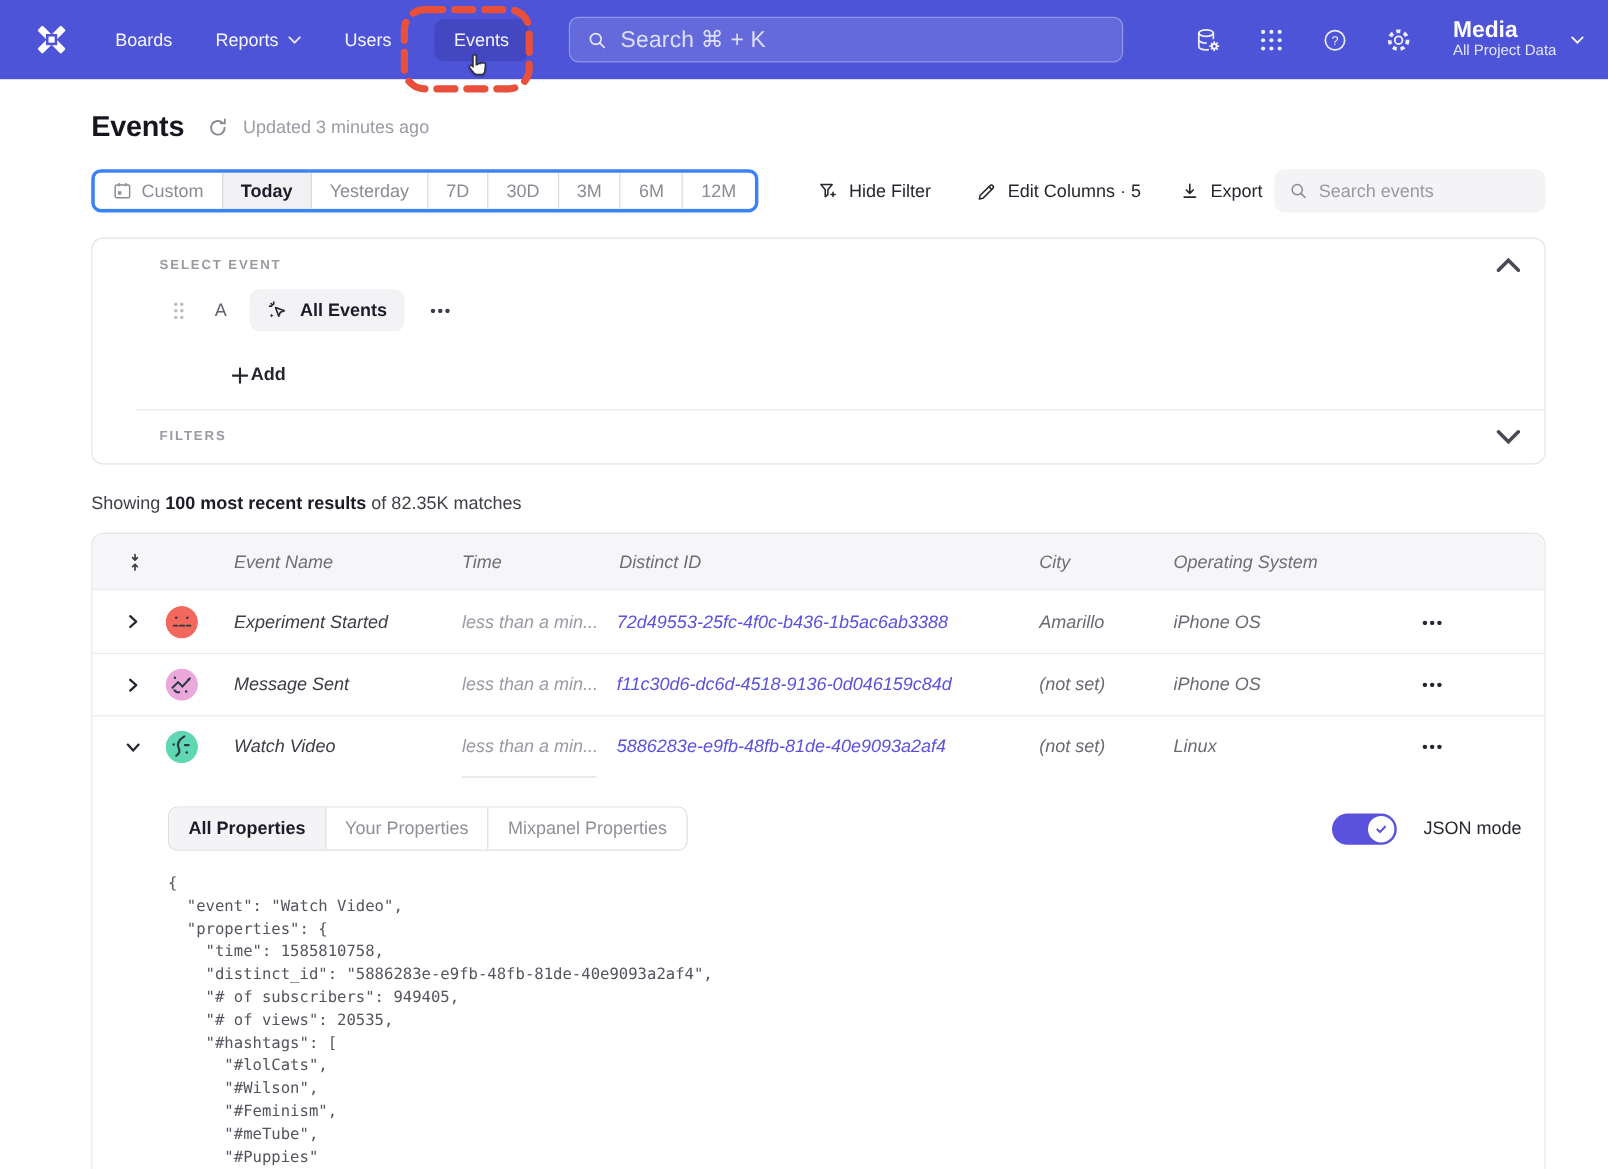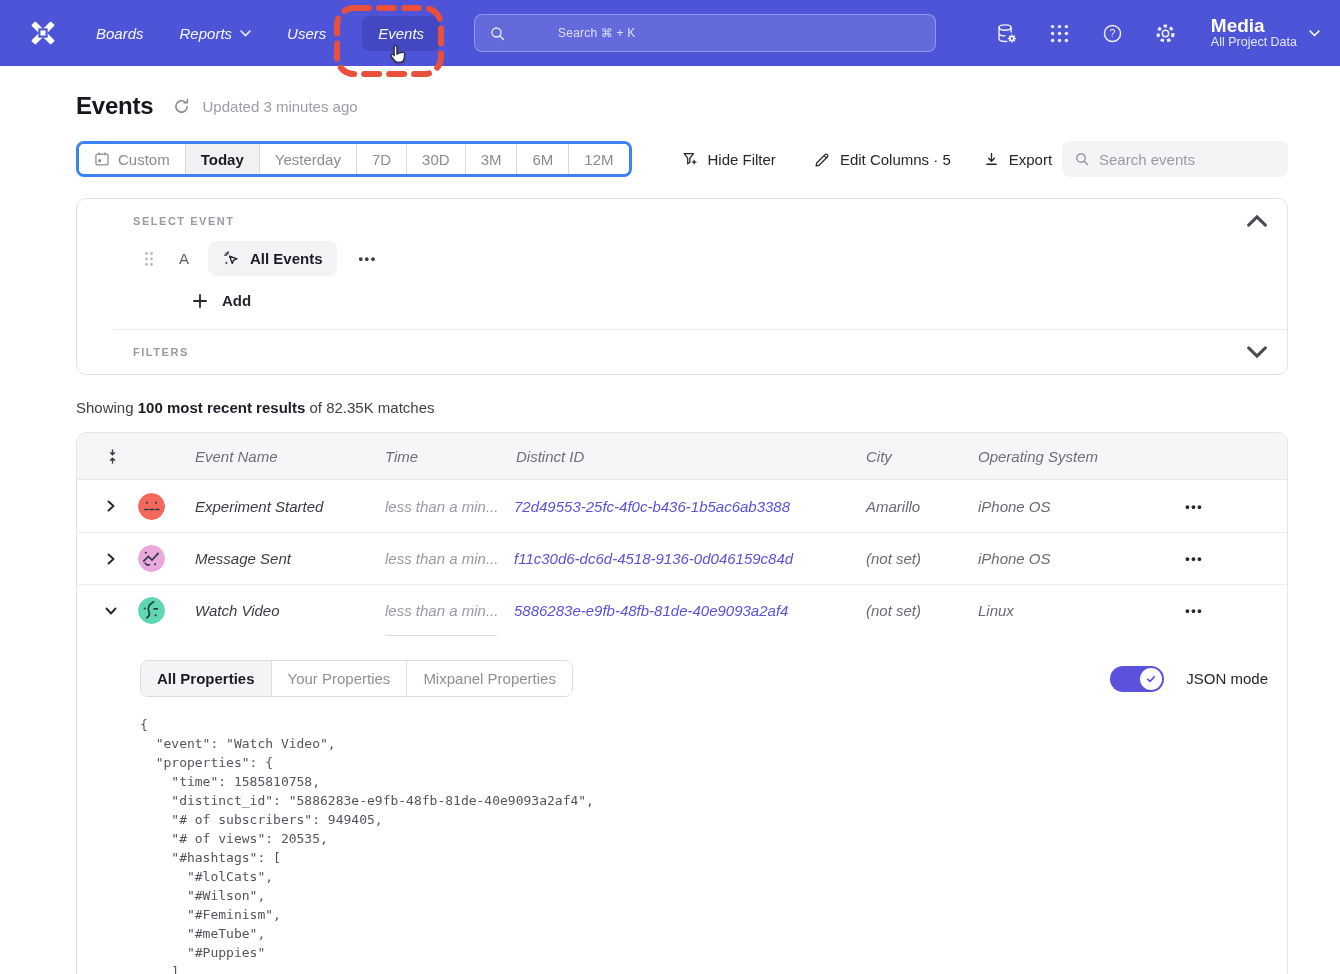--- a/index.html
+++ b/index.html
@@ -2,29 +2,29 @@
 <html><head>
 <meta charset="utf-8">
 <style>
   * { box-sizing: border-box; margin: 0; padding: 0; }
   html,body { width:1340px; height:974px; overflow:hidden; background:#fff;
     font-family:"Liberation Sans", sans-serif; -webkit-font-smoothing:antialiased; }
 
   
   .navbar { position:relative; height:66px; background:#4e54d7; display:flex; align-items:center; padding:0 20px; color:#fff; }
   .logo { width:34px; height:34px; margin:0 2px 0 6px; flex:0 0 auto; }
-  .nav-items { display:flex; align-items:center; margin-left:34px; gap:36px;font-style:italic; }
+  .nav-items { display:flex; align-items:center; margin-left:34px; gap:36px; }
   .nav-item { display:flex; align-items:center; gap:8px; font-size:15px; color:rgba(255,255,255,.95); cursor:pointer; white-space:nowrap; }
   .nav-item.selected { background:#4347c2; padding:9px 16px; border-radius:8px; }
   .nav-item .chev { width:11px; height:7px; opacity:.9; }
   .nav-search { margin-left:34px; width:462px; height:38px; border-radius:8px;
     background:rgba(255,255,255,.13); border:1px solid rgba(255,255,255,.30);
     display:flex; align-items:center; gap:11px; padding:0 14px; cursor:text; }
   .nav-search svg { width:17px; height:17px; color:rgba(255,255,255,.85); }
-  .nav-search span { font-size:12px; color:rgba(255,255,255,.78); letter-spacing:.2px;margin-left:41px; }
+  .nav-search span { font-size:19px; color:rgba(255,255,255,.78); letter-spacing:.2px; }
   .nav-right { margin-left:auto; display:flex; align-items:center; gap:30px; }
   .nav-icon { width:23px; height:23px; color:rgba(255,255,255,.9); cursor:pointer; }
   .project { display:flex; align-items:center; gap:12px; margin-left:4px; cursor:pointer; }
   .project .pname { font-size:19px; font-weight:700; line-height:18px; }
   .project .psub  { font-size:12.5px; color:rgba(255,255,255,.85); line-height:15px; }
   .project .chev { width:11px; height:7px; }
 
   
   .annot-rect { position:absolute; left:330px; top:1px; z-index:40; pointer-events:none; }
   .annot-cursor { position:absolute; left:387px; top:43px; width:25px; height:25px; z-index:41; pointer-events:none;
@@ -61,21 +61,21 @@
   .qlabel-row { display:flex; align-items:center; justify-content:space-between; }
   .qlabel { font-size:11px; font-weight:600; letter-spacing:.14em; color:#9a9aa2; }
   .chev-btn { width:20px; height:14px; color:#4a4a55; cursor:pointer; }
   .event-row { display:flex; align-items:center; margin-top:13px; }
   .drag { margin-left:10px; color:#b9b9c2; width:12px; height:16px; cursor:grab; }
   .letter { margin-left:23px; font-size:15px; color:#5f5f69; width:12px; text-align:center; }
   .pill { margin-left:18px; display:flex; align-items:center; gap:9px; background:#f3f3f6; border-radius:8px;
     padding:8px 14px; font-size:15px; font-weight:600; color:#1c1c28; cursor:pointer; }
   .pill svg { width:19px; height:19px; }
   .dots-btn { margin-left:22px; font-size:13px; font-weight:700; letter-spacing:1.5px; color:#3c3c46; cursor:pointer; }
-  .add-row { margin-top:16px; margin-left:60px; display:flex; align-items:center; gap:15px; cursor:pointer; width:max-content; }
+  .add-row { margin-top:28px; margin-left:60px; display:flex; align-items:center; gap:2px; cursor:pointer; width:max-content; }
   .add-row svg { width:14px; height:14px; color:#26262f; }
   .add-row span { font-size:15px; font-weight:600; color:#26262f; }
   .qfilters { border-top:1px solid #e9e9ee; padding:15px 20px; display:flex; align-items:center; justify-content:space-between; }
 
   
   .results { margin-top:24px; font-size:15px; color:#3f3f49; }
   .results b { color:#1c1c28; font-weight:700; }
 
   
   .tcard { margin-top:16px; border:1px solid #e4e4ea; border-radius:10px; overflow:hidden; }

